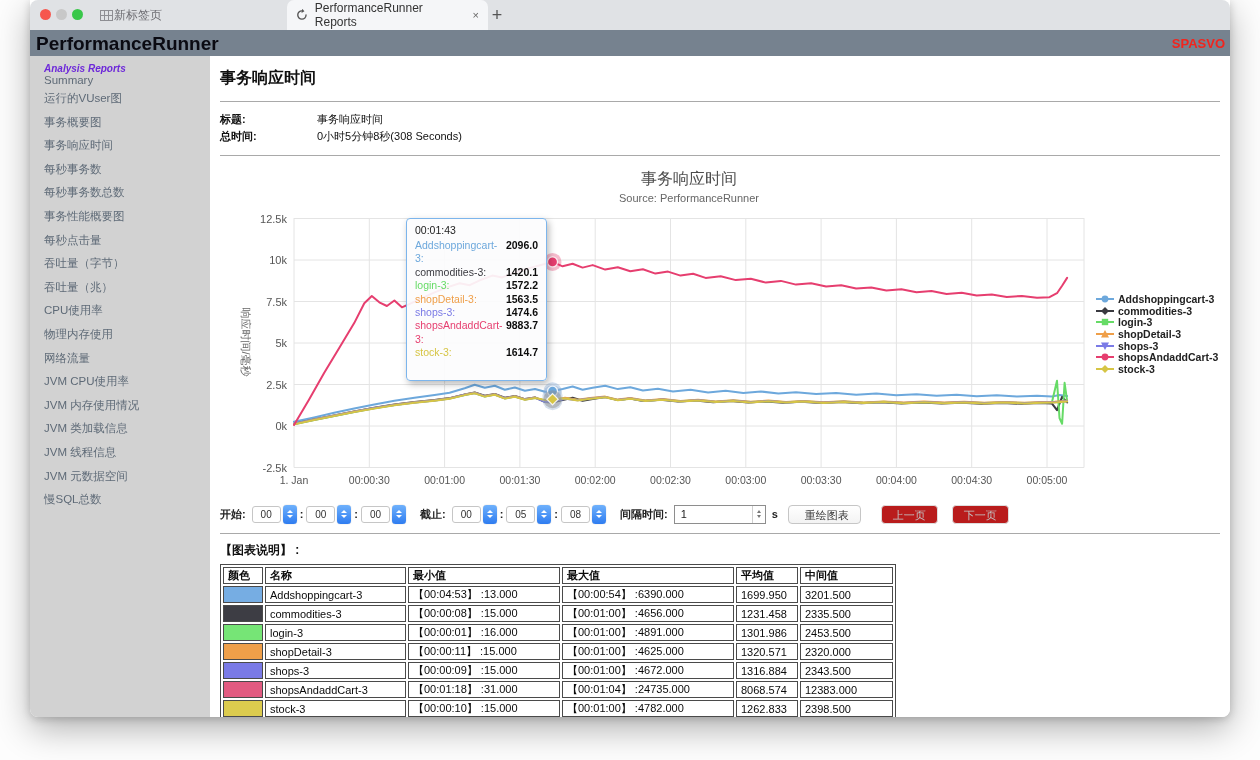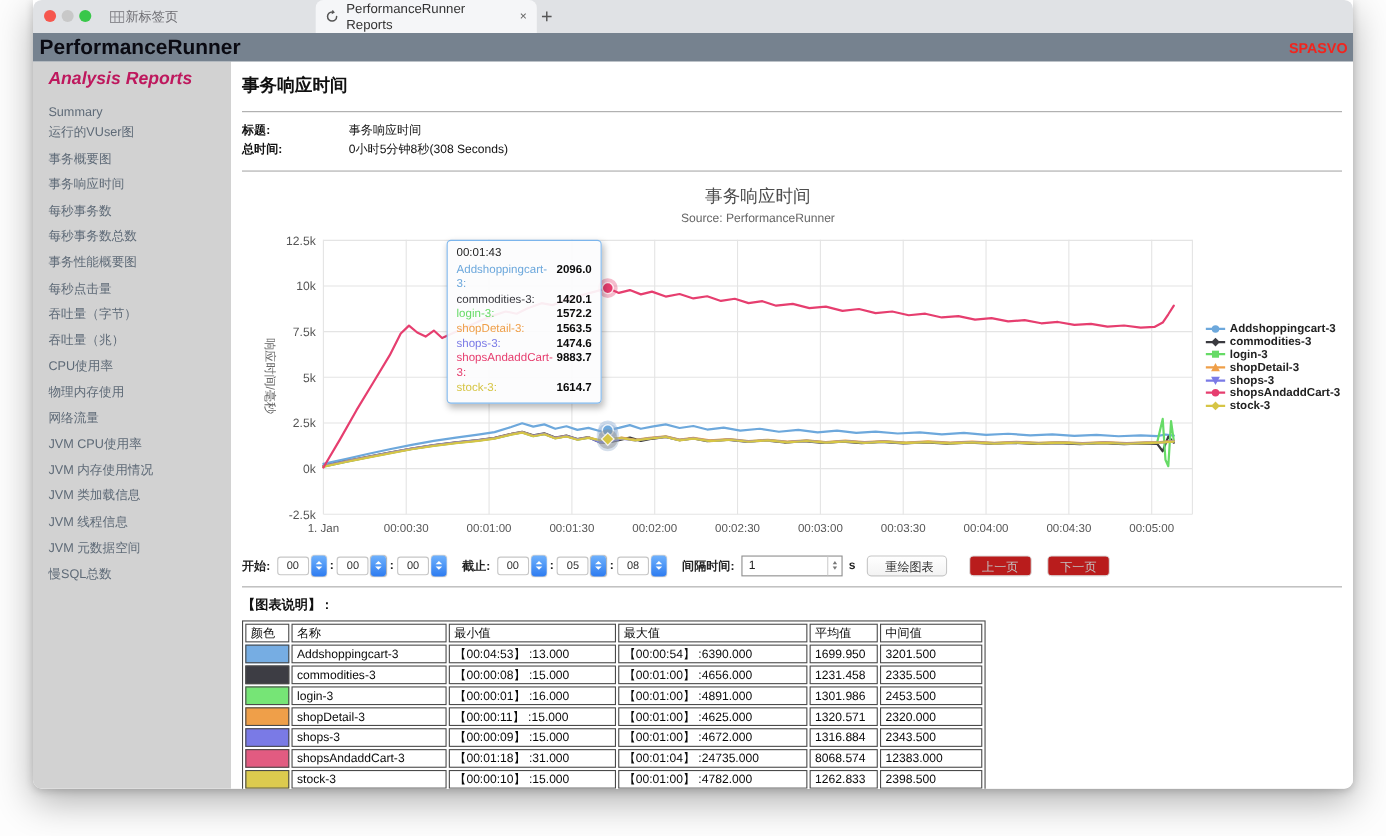--- a/index.html
+++ b/index.html
@@ -15,38 +15,38 @@
          display:flex; align-items:center; gap:7px; padding:0 9px; font-size:12px; color:#333; }
   .tab-close { margin-left:auto; color:#666; font-size:11px; cursor:pointer; }
   .plus-btn { position:absolute; left:455px; top:3px; font-size:18px; color:#555; width:24px; height:24px; text-align:center; line-height:24px; }
   
   .appbar { height:26px; background:#76828F; display:flex; align-items:center; justify-content:space-between; padding:0 4px; }
   .app-title { font-size:19px; font-weight:bold; color:#0A0A12; line-height:25px; margin-left:2px; }
   .brand { color:#F2241D; font-weight:bold; font-size:13px; margin-right:1px; }
   
   .wbody { display:flex; height:661px; border-radius:0 0 8px 8px; overflow:hidden; }
   .sidebar { width:180px; background:#D2D2D2; padding:7px 0 0 14px; flex-shrink:0; }
-  .sidebar-title { color:#be185d; font-weight:bold; font-style:italic; font-size:16px; margin-bottom:15px; }
+  .sidebar-title { color:#6d28d9; font-weight:bold; font-style:italic; font-size:10px; }
   .sidebar ul { list-style:none; }
   .sidebar li { font-size:11.5px; color:#5E6A77; margin-bottom:8.6px; cursor:pointer; white-space:nowrap; }
   .sidebar li:first-child { margin-bottom:5px; }
   .content { flex:1; background:#fff; padding:6px 10px 0; position:relative; }
   .page-title { font-size:16px; font-weight:bold; color:#101010; margin:6px 0 12px; }
   hr.rule { border:none; border-top:1px solid #A9A9A9; }
   .meta { padding:9px 0 10px; font-size:11px; color:#111; }
   .meta-row { display:flex; line-height:17px; }
   .meta-label { width:97px; font-weight:bold; }
   
   .chart-wrap { position:relative; height:334px; margin-top:6px; }
   .chart-wrap svg.chart { position:absolute; left:0; top:0; }
   .legend { position:absolute; left:876px; top:131px; }
   .legend-item { display:flex; align-items:center; gap:4px; height:11.7px; font-size:10.5px; font-weight:bold; color:#222; cursor:pointer; }
   .tooltip { position:absolute; left:186px; top:56px; width:141px; background:rgba(252,252,253,.92);
              border:1px solid #7CB5EC; border-radius:4px; box-shadow:2px 3px 7px rgba(0,0,0,.28);
-             padding:5px 8px 6px; font-size:10.5px; }
+             padding:5px 8px 20px; font-size:10.5px; }
   .tt-time { color:#222; margin-bottom:3px; }
   .tt-row { display:flex; justify-content:space-between; line-height:13.4px; }
   .tt-val { font-weight:bold; color:#0c0c0c; }
   
   .controls { display:flex; align-items:center; gap:6px; margin:8px 0 9px; font-size:11px; color:#222; height:20px; }
   .ctl-label { font-weight:bold; }
   .time-group { display:inline-flex; align-items:center; gap:3px; }
   .stepper { display:inline-flex; align-items:center; }
   .stepper-val { width:29px; height:17px; border:1px solid #C6C6C6; border-radius:3px; background:#fff;
                  font-size:10px; color:#333; display:inline-flex; align-items:center; justify-content:center; }
@@ -64,21 +64,21 @@
   .mini-dn { width:0; height:0; border-left:2.5px solid transparent; border-right:2.5px solid transparent; border-top:3px solid #777; }
   .btn { background:linear-gradient(#FFFFFF,#F3F3F3); border:1px solid #C6C6C6; border-radius:4px;
          font-size:11px; color:#333; padding:2px 11px; height:19px; font-family:inherit; cursor:pointer; }
   .btn.primary { margin-left:4px;padding-left:16px; }
   .btn.disabled { color:#C2C2C2; border-color:#DEDEDE; background:#b91c1c; cursor:default; }
   
   .table-caption { font-weight:bold; font-size:12px; margin:8px 0 5px; color:#111; }
   table.legend-table { border-collapse:separate; border-spacing:2px; background:#fff; border:1px solid #4A4A4A; table-layout:fixed; }
   table.legend-table th, table.legend-table td { border:1px solid #4A4A4A; font-size:11px; padding:0 4px; height:14px;
          background:#fff; text-align:left; white-space:nowrap; overflow:hidden; font-weight:normal; color:#0a0a0a; }
-  table.legend-table th { font-weight:normal; }
+  table.legend-table th { font-weight:bold; }
   td.swatch { padding:0; }
 </style>
 </head>
 <body>
 
 <div class="window">
 
   <div class="chrome">
     <div class="lights">
       <span class="light" style="background: rgb(246, 87, 78);"></span>

